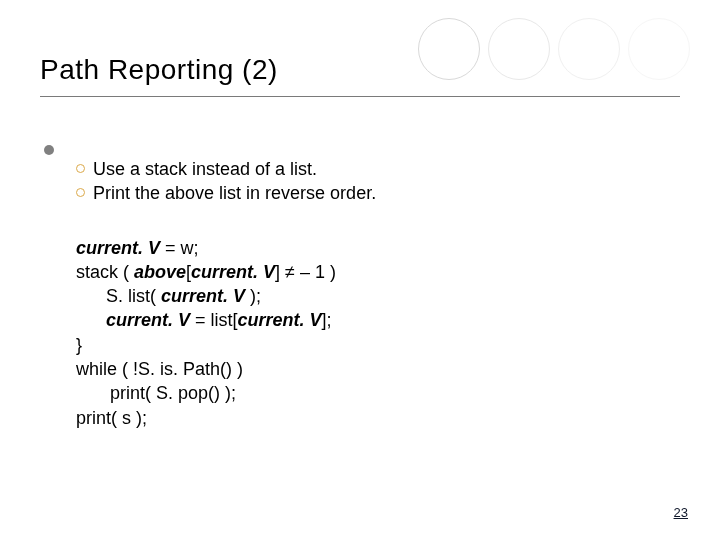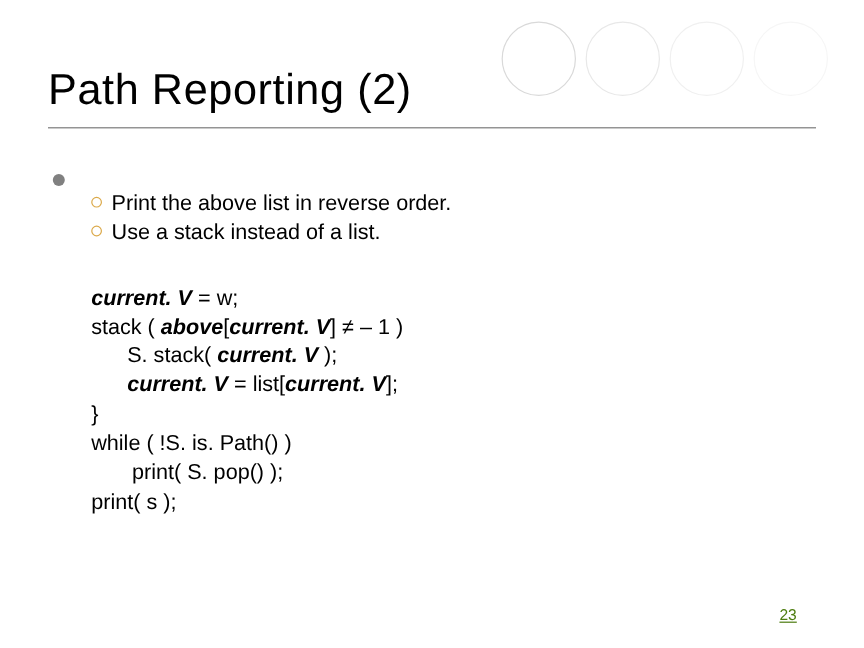--- a/index.html
+++ b/index.html
@@ -36,21 +36,21 @@
   .deco-circles .c2 { border: 1.5px solid #e8e8e8; }
   .deco-circles .c3 { border: 1.5px solid #f0f0f0; }
   .deco-circles .c4 { border: 1.5px solid #f6f6f6; }
   .title-block {
     position: absolute;
     left: 40px;
     top: 54px;
     right: 40px;
   }
   .title {
-    font-size: 36px;
+    font-size: 28px;
     font-weight: 400;
     letter-spacing: 0.5px;
     margin: 0 0 10px 0;
   }
   .title-rule {
     border: none;
     border-top: 1.5px solid #7a7a7a;
     margin: 0;
     width: 640px;
   }
@@ -98,24 +98,24 @@
     margin-left: 32px;
     font-size: 18px;
     line-height: 1.35;
     font-family: Arial, Helvetica, sans-serif;
   }
   .code .indent1 { padding-left: 30px; }
   .code .indent2 { padding-left: 34px; }
   .ital { font-style: italic; font-weight: bold; }
   .pagenum {
     position: absolute;
-    right: 56px;
+    right: 32px;
     bottom: 20px;
     font-size: 13px;
-    color: #4d7c0f;
+    color: #0f172a;
     text-decoration: underline;
   }
 </style>
 </head>
 <body>
 
 <div class="slide">
 
   <div class="deco-circles">
     <div class="c c1"></div>
@@ -131,37 +131,37 @@
 
   <div class="body">
 
     <div class="bullet-row">
       <span class="bullet-solid"></span>
     </div>
 
     <div class="sub">
       <div class="sub-row">
         <span class="bullet-hollow"></span>
-        <span>Print the above list in reverse order.</span>
+        <span>Use a stack instead of a list.</span>
       </div>
       <div class="sub-row">
         <span class="bullet-hollow"></span>
-        <span>Use a stack instead of a list.</span>
+        <span>Print the above list in reverse order.</span>
       </div>
     </div>
 
     <div class="code">
       <div>
         <span class="ital">current. V</span><span> = w;</span>
       </div>
       <div>
         <span>stack ( </span><span class="ital">above</span><span>[</span><span class="ital">current. V</span><span>] ≠ – 1 )</span>
       </div>
       <div class="indent1">
-        <span>S. stack( </span><span class="ital">current. V</span><span> );</span>
+        <span>S. list( </span><span class="ital">current. V</span><span> );</span>
       </div>
       <div class="indent1">
         <span class="ital">current. V</span><span> = list[</span><span class="ital">current. V</span><span>];</span>
       </div>
       <div>}</div>
       <div>while ( !S. is. Path() )</div>
       <div class="indent2">print( S. pop() );</div>
       <div>print( s );</div>
     </div>
 

